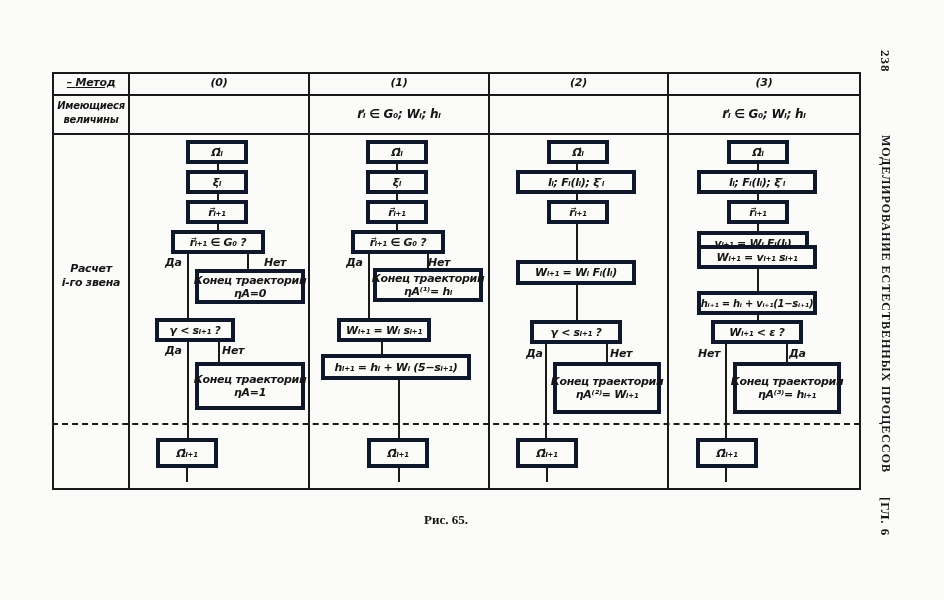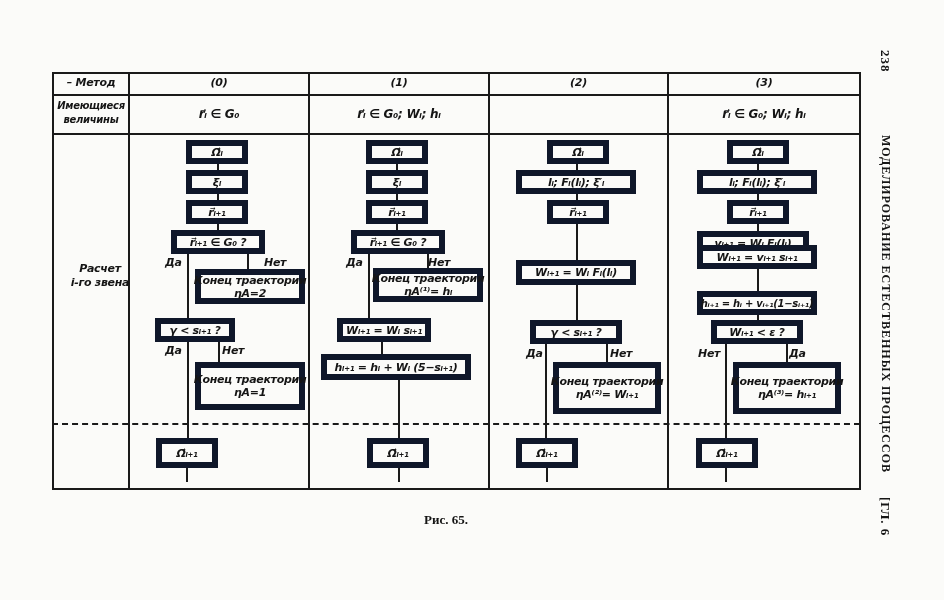--- a/index.html
+++ b/index.html
@@ -1,20 +1,20 @@
 <!DOCTYPE html>
 <html><head>
 <meta charset="utf-8">
 <style>
   html,body{margin:0;padding:0;background:#fbfbf9;}
   body{width:944px;height:600px;position:relative;overflow:hidden;color:#151515;}
   .page{position:absolute;left:0;top:0;width:944px;height:600px;}
   .it{font-family:"DejaVu Sans",sans-serif;font-style:italic;font-weight:bold;letter-spacing:-0.3px;}
   .cell-text{position:absolute;text-align:center;line-height:14px;font-size:11px;}
-  .box{position:absolute;border:6px solid #0f172a;background:#fbfbf9;display:flex;align-items:center;justify-content:center;flex-direction:column;font-size:11px;line-height:13px;white-space:nowrap;box-sizing:border-box;}
+  .box{position:absolute;border:4px solid #0f172a;background:#fbfbf9;display:flex;align-items:center;justify-content:center;flex-direction:column;font-size:11px;line-height:13px;white-space:nowrap;box-sizing:border-box;}
   .lbl{position:absolute;font-size:11px;}
   .vline{position:absolute;width:2px;background:#1a1a1a;}
   .hline{position:absolute;height:2px;background:#1a1a1a;}
   .dash{position:absolute;height:0;border-top:2px dashed #1a1a1a;}
   .side{position:absolute;font-family:"Liberation Serif",serif;font-size:13px;font-weight:bold;transform-origin:left top;transform:rotate(90deg);white-space:nowrap;letter-spacing:1px;}
   .caption{position:absolute;left:424px;top:512px;font-family:Liberation Serif, serif;font-size:13px;font-weight:bold;}
 </style>
 </head>
 <body>
 
@@ -25,52 +25,51 @@
   <div class="hline" style="left:52px;top:133px;width:808px;"></div>
   <div class="dash" style="left:52px;top:423px;width:808px;"></div>
   <div class="hline" style="left:52px;top:488px;width:808px;"></div>
   <div class="vline" style="left:52px;top:72px;height:418px;"></div>
   <div class="vline" style="left:128px;top:72px;height:418px;"></div>
   <div class="vline" style="left:308px;top:72px;height:418px;"></div>
   <div class="vline" style="left:488px;top:72px;height:418px;"></div>
   <div class="vline" style="left:667px;top:72px;height:418px;"></div>
   <div class="vline" style="left:859px;top:72px;height:418px;"></div>
 
-  <div class="cell-text it" style="left:56px;top:76px;width:70px;"><span>– </span><span>Метод</span></div>
+  <div class="cell-text it" style="left:56px;top:76px;width:70px;text-decoration:underline;"><span>– </span><span>Метод</span></div>
   <div class="cell-text it" style="left:54px;top:99px;width:74px;font-size:10px;">
     <div>Имеющиеся</div>
     <div>величины</div>
   </div>
-  <div class="cell-text it" style="left:54px;top:262px;width:74px;padding-left:9px;">
+  <div class="cell-text it" style="left:54px;top:262px;width:74px;">
     <div>Расчет</div>
     <div>i-го звена</div>
   </div>
 
   <div class="cell-text it" style="left:130px;top:76px;width:178px;">(0)</div>
   <div class="cell-text it" style="left:310px;top:76px;width:178px;">(1)</div>
   <div class="cell-text it" style="left:490px;top:76px;width:177px;">(2)</div>
   <div class="cell-text it" style="left:669px;top:76px;width:190px;">(3)</div>
 
-  <div class="cell-text it" style="left:130px;top:107px;width:178px;font-size:12px;">r⃗ᵢ ∈ G₀</div>
   <div class="cell-text it" style="left:310px;top:107px;width:178px;font-size:12px;">r⃗ᵢ ∈ G₀; Wᵢ; hᵢ</div>
   <div class="cell-text it" style="left:669px;top:107px;width:190px;font-size:12px;">r⃗ᵢ ∈ G₀; Wᵢ; hᵢ</div>
 
   <div>
     <div class="vline" style="left:217px;top:150px;height:80px;"></div>
     <div class="box it" style="left:186px;top:140px;width:62px;height:24px;">Ω⃗ᵢ</div>
     <div class="box it" style="left:186px;top:170px;width:62px;height:24px;">ξᵢ</div>
     <div class="box it" style="left:186px;top:200px;width:62px;height:24px;">r⃗ᵢ₊₁</div>
     <div class="box it" style="left:171px;top:230px;width:94px;height:24px;">r⃗ᵢ₊₁ ∈ G₀ ?</div>
     <div class="lbl it" style="left:165px;top:256px;">Да</div>
     <div class="lbl it" style="left:264px;top:256px;">Нет</div>
     <div class="vline" style="left:187px;top:254px;height:64px;"></div>
     <div class="vline" style="left:247px;top:254px;height:16px;"></div>
     <div class="box it" style="left:195px;top:269px;width:110px;height:35px;">
       <div>Конец траектории</div>
-      <div>ηA=2</div>
+      <div>ηA=0</div>
     </div>
     <div class="box it" style="left:155px;top:318px;width:80px;height:24px;">γ &lt; sᵢ₊₁ ?</div>
     <div class="lbl it" style="left:165px;top:344px;">Да</div>
     <div class="lbl it" style="left:222px;top:344px;">Нет</div>
     <div class="vline" style="left:187px;top:342px;height:96px;"></div>
     <div class="vline" style="left:218px;top:342px;height:20px;"></div>
     <div class="box it" style="left:195px;top:362px;width:110px;height:48px;">
       <div>Конец траектории</div>
       <div>ηA=1</div>
     </div>

